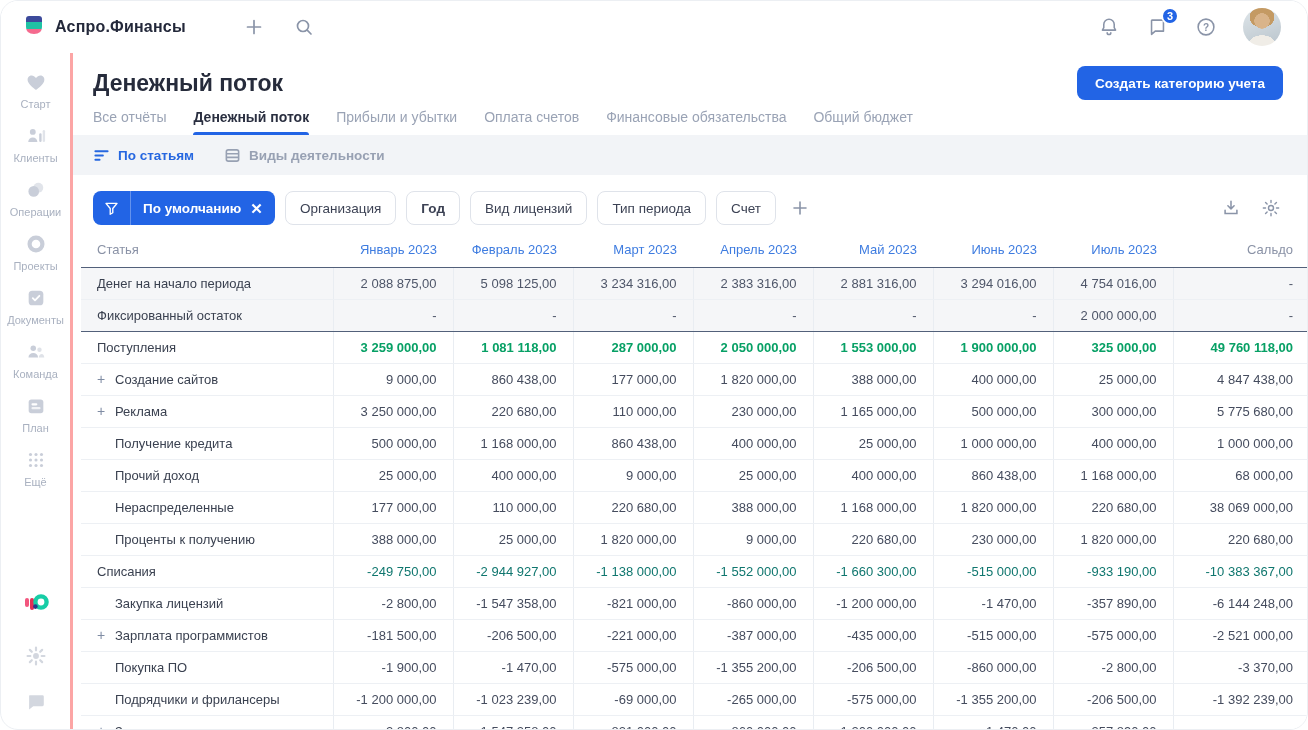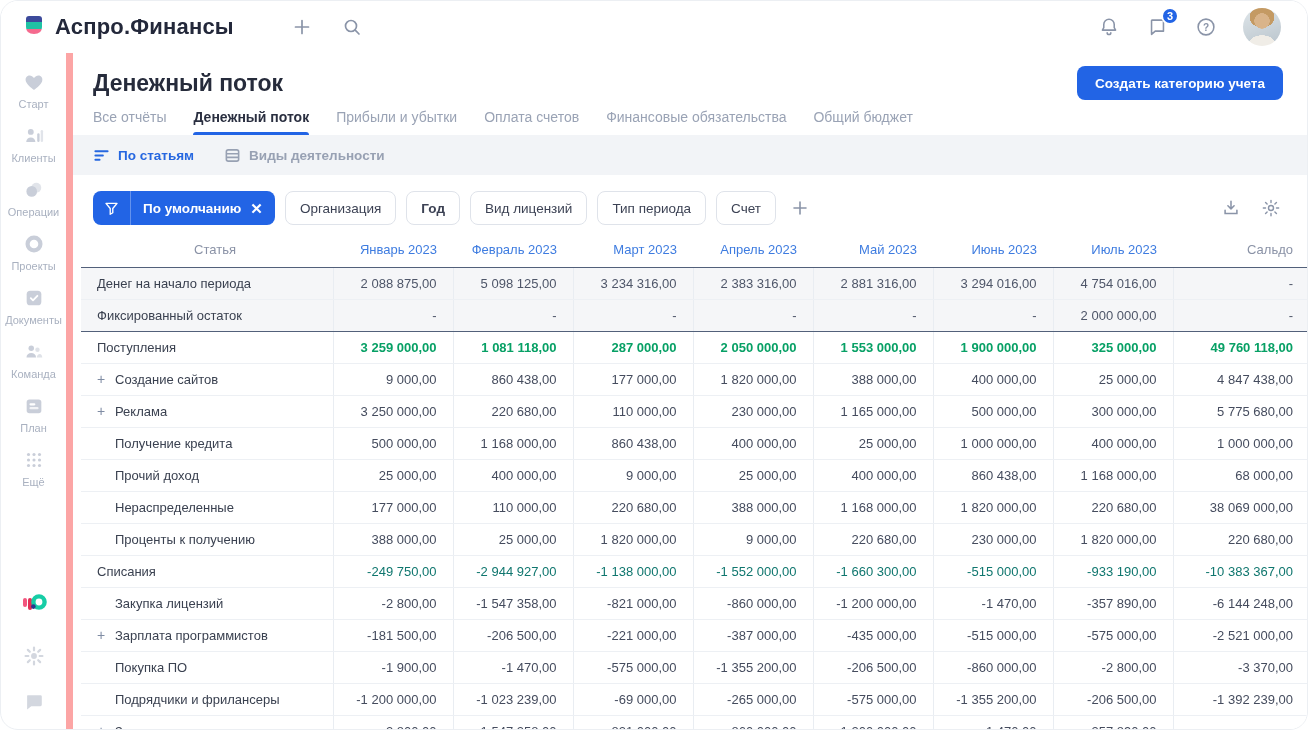--- a/index.html
+++ b/index.html
@@ -6,21 +6,21 @@
   html,body { background:#ffffff; }
   body { font-family: "Liberation Sans", sans-serif; }
   .page {
     width: 1308px; height: 730px; margin: 0 auto; background:#fff;
     border-radius: 18px; overflow: hidden; border: 1px solid #eceff3;
     display: flex; flex-direction: column; position: relative;
   }
   
   .topbar { height: 52px; flex: 0 0 52px; display: flex; align-items: center; padding: 0 26px 0 22px; background:#fff; }
   .brand { display: flex; align-items: center; gap: 10px; }
-  .brand-name { font-size: 22px; font-weight: 700; color: #23283a; letter-spacing:.2px;text-align:center; }
+  .brand-name { font-size: 16px; font-weight: 700; color: #23283a; letter-spacing:.2px;text-align:center; }
   .tb-icon { color: #8a94a8; display: flex; align-items: center; justify-content: center; cursor: pointer; }
   .tb-plus { margin-left: 58px; }
   .tb-search { margin-left: 30px; }
   .tb-right { margin-left: auto; display: flex; align-items: center; gap: 26px; }
   .badge-wrap { position: relative; }
   .badge {
     position: absolute; top: -9px; right: -10px; min-width: 18px; height: 18px;
     background: #2264e5; color: #fff; border-radius: 999px; font-size: 11px; font-weight: 700;
     display: flex; align-items: center; justify-content: center; padding: 0 4px; border: 2px solid #fff;
   }
@@ -28,21 +28,21 @@
     width: 38px; height: 38px; border-radius: 50%; cursor: pointer; overflow:hidden;
     background:
       radial-gradient(circle at 50% 34%, #d9b48a 0 24%, rgba(0,0,0,0) 25%),
       radial-gradient(ellipse 58% 40% at 50% 96%, #f0ede7 0 60%, rgba(0,0,0,0) 61%),
       radial-gradient(ellipse 62% 52% at 50% 24%, #c49a63 0 52%, rgba(0,0,0,0) 53%),
       linear-gradient(160deg, #dfe6ea, #b9c4cc);
   }
   
   .body { flex: 1; display: flex; min-height: 0; }
   .sidebar {
-    width: 72px; flex: 0 0 72px; border-right: 7px solid #fca5a5;
+    width: 72px; flex: 0 0 72px; border-right: 3px solid #fca5a5;
     display: flex; flex-direction: column; align-items: center; padding: 10px 16px 12px;
   }
   .sb-item { display: flex; flex-direction: column; align-items: center; gap: 4px; width: 100%; padding: 7px 0; cursor: pointer; }
   .sb-icon { color: #c9ced9; height: 24px; display:flex; align-items:center; }
   .sb-label { font-size: 11px; color: #a9b1c0; }
   .sb-bottom { margin-top: auto; display: flex; flex-direction: column; align-items: center; gap: 24px; padding-bottom: 4px; }
   .sb-bottom .tb-icon { color: #d3d7df; }
   
   .main { flex: 1; display: flex; flex-direction: column; min-width: 0; background: #fff; }
   .head { padding: 13px 24px 0 20px; }
@@ -66,21 +66,21 @@
   .chip-body { display: flex; align-items: center; gap: 9px; padding: 0 12px; font-size: 13.5px; font-weight: 600; }
   .chip-x { font-size: 15px; line-height: 1; cursor: pointer; }
   .chip { height: 34px; padding: 0 14px; background: #fff; border: 1px solid #dfe3ea; border-radius: 8px; display: flex; align-items: center; font-size: 13.5px; color: #3c4254; cursor: pointer; }
   .add-filter { color: #8a94a8; margin-left: 4px; cursor: pointer; display:flex; }
   .filters-right { margin-left: auto; display: flex; gap: 20px; color: #8a94a8; }
   .filters-right .tb-icon { color: #8a94a8; }
   
   .table-wrap { flex: 1; min-height: 0; overflow: hidden; }
   table.grid { border-collapse: collapse; table-layout: fixed; width: 1228px; margin-left: 8px; }
   .grid th { height: 34px; font-weight: 400; font-size: 13px; color: #8a92a6; text-align: right; padding: 0 16px 0 0; border-bottom: 1px solid #52607a; white-space: nowrap; }
-  .grid th.c-label { text-align: center; padding: 0 0 0 16px; }
+  .grid th.c-label { text-align: left; padding: 0 0 0 16px; }
   .grid th.c-month { color: #3e7ce0; }
   .grid td { height: 32px; font-size: 13px; color: #454c5e; text-align: right; padding: 0 16px 0 0; border-bottom: 1px solid #edf0f4; white-space: nowrap; }
   .grid td.num, .grid td.saldo { border-left: 1px solid #e9edf2; }
   .grid td.c-label { text-align: left; padding: 0 8px 0 16px; color: #3a4150; overflow: hidden; }
   .lbl-ind { display: inline-block; width: 18px; }
   .plus { display: inline-block; width: 18px; color: #7f8ca3; font-size: 14px; cursor: pointer; }
   tr.muted td { background: #f5f6f8; color: #4e5669; }
   tr.muted-end td { border-bottom: 1px solid #52607a; }
   tr.inflow td.num, tr.inflow td.saldo { color: #07a065; font-weight: 700; }
   tr.outflow td.num, tr.outflow td.saldo { color: #0f766e; font-weight: 400; }

